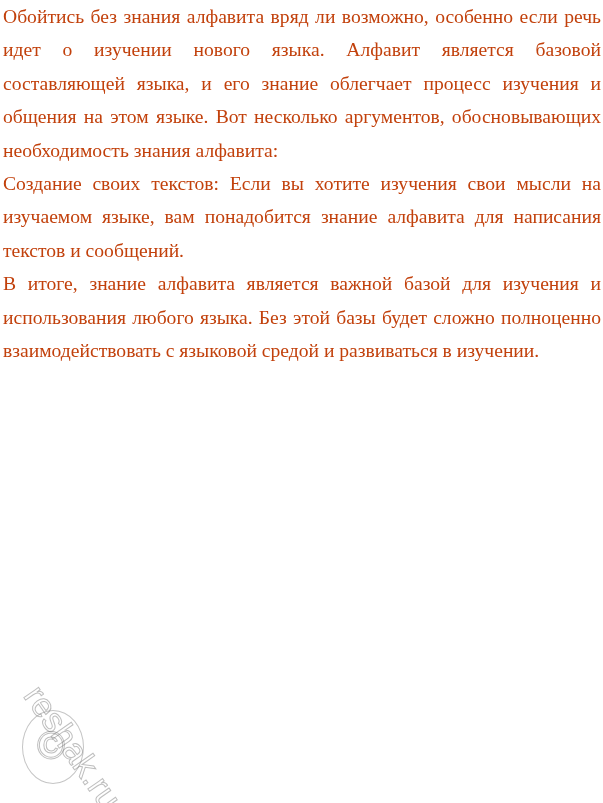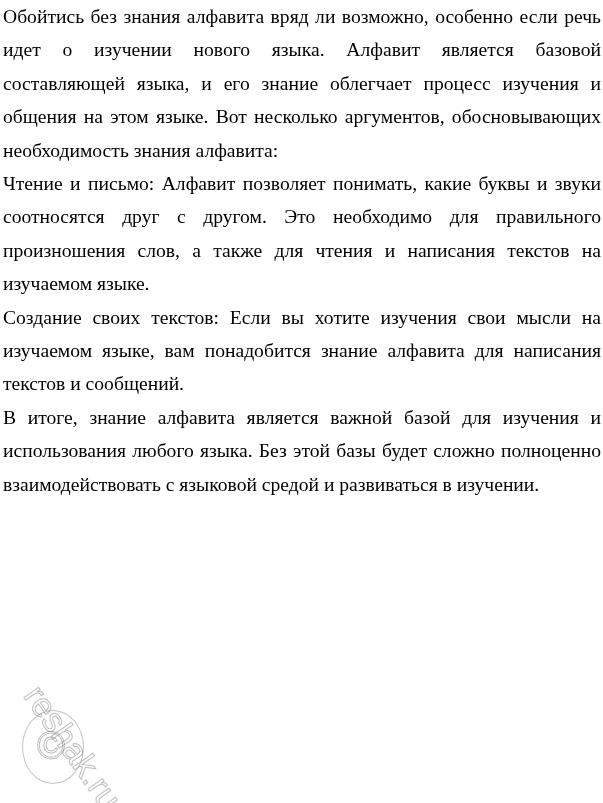--- a/index.html
+++ b/index.html
@@ -1,20 +1,20 @@
 <!DOCTYPE html>
 <html><head>
 <meta charset="utf-8">
 <style>
   html, body { margin: 0; padding: 0; background: #ffffff; }
   body { width: 603px; height: 803px; overflow: hidden; position: relative; }
   .doc {
     position: absolute; left: 3px; top: 0px; width: 598px;
     font-family: "Liberation Serif", "DejaVu Serif", serif;
-    font-size: 19.6px; line-height: 33.4px; color: #000000;
+    font-size: 19.6px; line-height: 33.4px; color: #c2410c;
     text-align: justify;
   }
   .doc p { margin: 0; }
   .watermark {
     position: absolute; left: 18px; top: 648px; width: 140px; height: 150px;
     pointer-events: none; color: rgba(120,120,120,0.35);
     font-family: "Liberation Sans", "DejaVu Sans", sans-serif;
   }
   .watermark .wm-text {
     position: absolute; left: 30px; top: 30px; font-size: 34px; font-weight: normal;
@@ -29,21 +29,20 @@
   .watermark .wm-copy span {
     position: absolute; left: 14px; top: 14px; font-size: 38px;
     color: transparent; -webkit-text-stroke: 1px rgba(110,110,110,0.45);
   }
 </style>
 </head>
 <body>
 
 <div class="doc">
   <p>Обойтись без знания алфавита вряд ли возможно, особенно если речь идет о изучении нового языка. Алфавит является базовой составляющей языка, и его знание облегчает процесс изучения и общения на этом языке. Вот несколько аргументов, обосновывающих необходимость знания алфавита:</p>
-  <p>Чтение и письмо: Алфавит позволяет понимать, какие буквы и звуки соотносятся друг с другом. Это необходимо для правильного произношения слов, а также для чтения и написания текстов на изучаемом языке.</p>
   <p>Создание своих текстов: Если вы хотите изучения свои мысли на изучаемом языке, вам понадобится знание алфавита для написания текстов и сообщений.</p>
   <p>В итоге, знание алфавита является важной базой для изучения и использования любого языка. Без этой базы будет сложно полноценно взаимодействовать с языковой средой и развиваться в изучении.</p>
 </div>
 
 <div class="watermark">
   <div class="wm-copy">
     <span>©</span>
   </div>
   <div class="wm-text">reshak.ru</div>
 </div>

